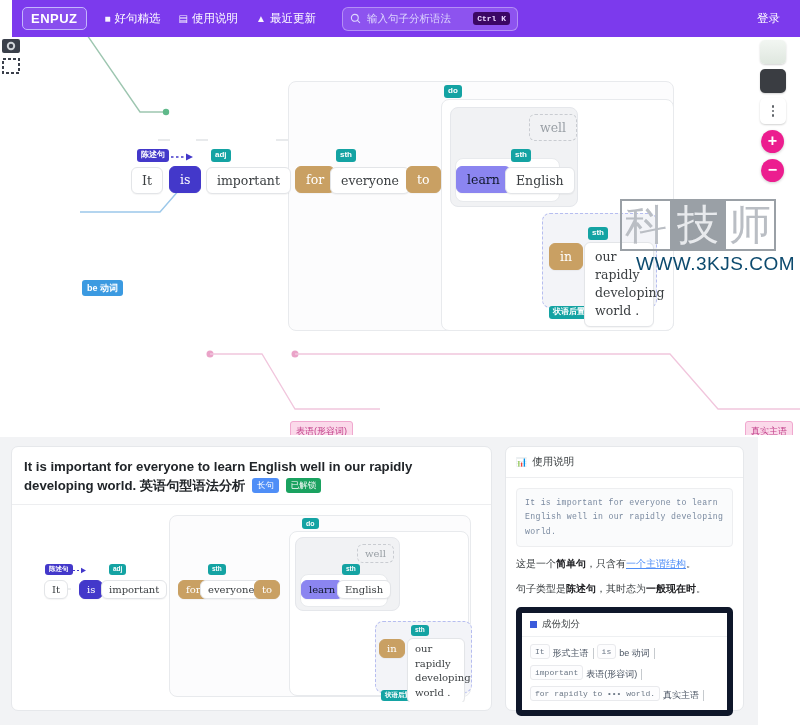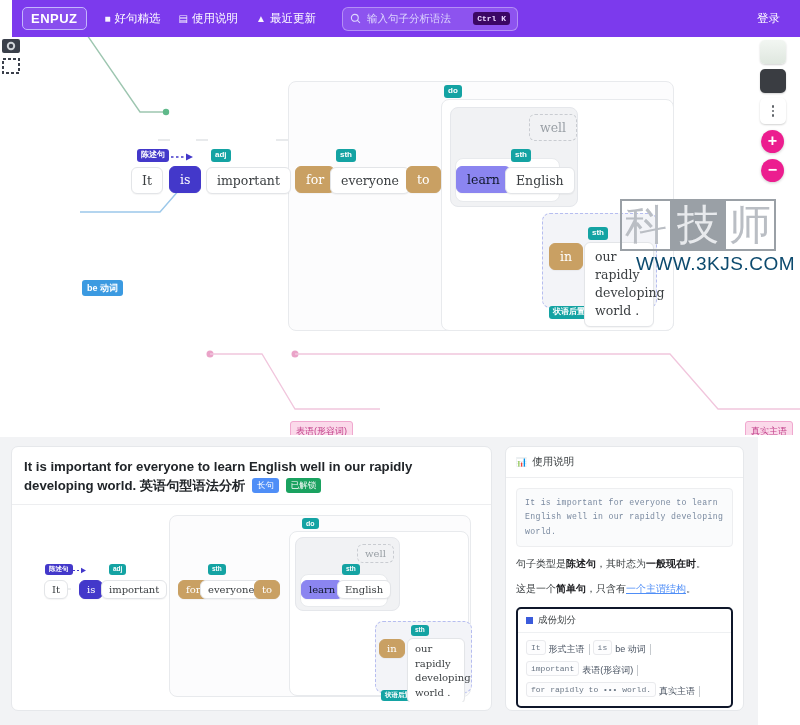--- a/index.html
+++ b/index.html
@@ -130,21 +130,21 @@
   }
   .quote {
     margin: 10px 10px 0 10px; background: #fafbfc; border: 1px solid #edeef0; border-radius: 4px;
     padding: 7px 8px; font-family: "Liberation Mono", monospace; font-size: 8.2px;
     color: #7a8aa0; line-height: 1.75; letter-spacing: .3px;
   }
   .para { margin: 9px 10px 0 10px; font-size: 10px; color: #3c4043; line-height: 1.6; }
   .para b { font-weight: bold; color: #202124; }
   .para .lk { color: #4f8ef7; text-decoration: underline; }
   .subcard {
-    margin: 10px 10px 0 10px; border: 2px solid #0f172a; border-radius: 5px; overflow: hidden;
+    margin: 10px 10px 0 10px; border: 6px solid #0f172a; border-radius: 5px; overflow: hidden;
   }
   .subcard-head {
     display: flex; align-items: center; gap: 5px; padding: 5px 8px;
     border-bottom: 1px solid #eef0f2; font-size: 9.5px; color: #3c4043;
   }
   .sq-blue { width: 7px; height: 7px; background: #3b5bdb; display: inline-block; }
   .seg-wrap { padding: 7px 8px 9px 8px; display: flex; flex-direction: column; gap: 6px; }
   .seg-row { display: flex; align-items: flex-end; gap: 3px; flex-wrap: wrap; }
   .seg-word {
     font-family: "Liberation Mono", monospace; font-size: 8px; color: #6b7785;
@@ -346,25 +346,25 @@
   </div>
 
   <div class="card card-right">
     <div class="panel-head">
       <span style="font-size:9px;">📊</span>
       <span>使用说明</span>
     </div>
     <div class="quote">It is important for everyone to learn English well in our rapidly developing world.</div>
 
     <div class="para">
+      <span>这是一个</span><b>简单句</b><span>，只含有</span><span class="lk">一个</span><span class="lk">主谓结构</span><span>。</span>
+    </div>
+
+    <div class="para">
       <span>句子类型是</span><b>陈述句</b><span>，其时态为</span><b>一般现在时</b><span>。</span>
-    </div>
-
-    <div class="para">
-      <span>这是一个</span><b>简单句</b><span>，只含有</span><span class="lk">一个</span><span class="lk">主谓结构</span><span>。</span>
     </div>
 
     <div class="subcard">
       <div class="subcard-head">
         <span class="sq-blue"></span>
         <span>成份划分</span>
       </div>
       <div class="seg-wrap">
         <div class="seg-row">
           <span class="seg-word">It</span>

